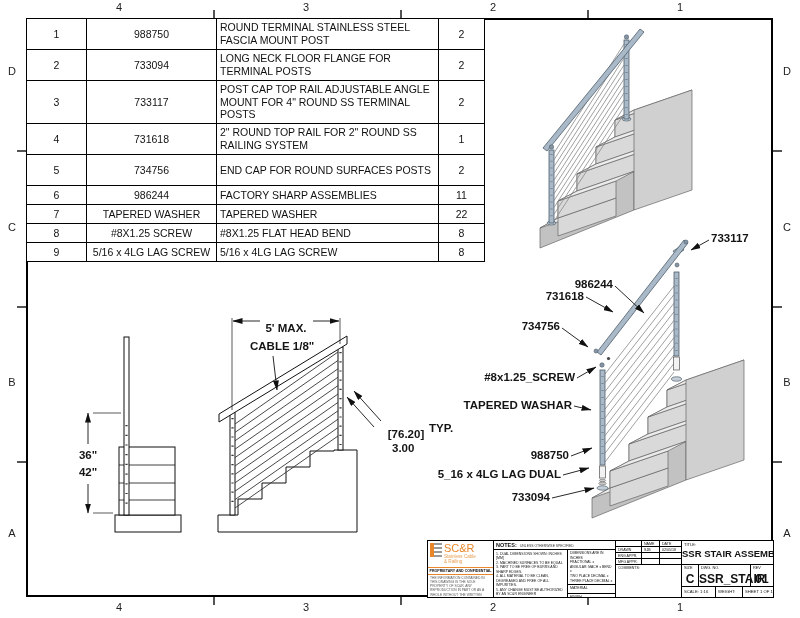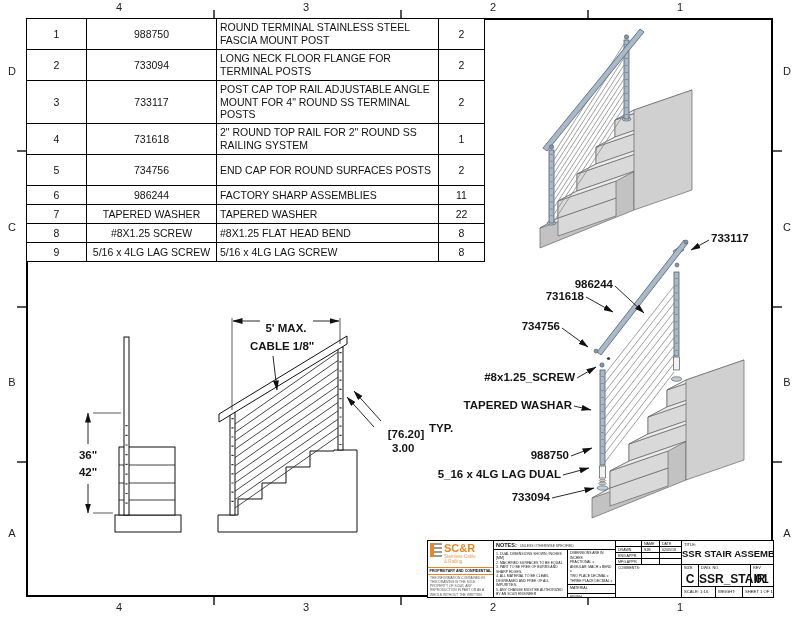--- a/index.html
+++ b/index.html
@@ -32,21 +32,21 @@
 
   
   .tb{position:absolute;left:427px;top:540px;width:347px;height:58px;background:#fff;
       border:1.4px solid #000;box-sizing:border-box;display:flex;font-size:4px;}
   .tb *{box-sizing:border-box;}
   .tbcol{height:100%;overflow:hidden;}
   .col-logo{width:66px;border-right:1px solid #000;display:flex;flex-direction:column;}
   .logo-top{display:flex;gap:2px;padding:2px 2px 1px 2px;align-items:flex-start;}
   .logo-icon{width:12px;height:14px;border-left:4px solid #e8872a;
       background:repeating-linear-gradient(#9a9a9a 0 2px,#fff 2px 4px);flex:0 0 auto;}
-  .brand{color:#e8872a;font-weight:bold;font-size:11px;line-height:1;}
+  .brand{color:#e8872a;font-weight:normal;font-size:11px;line-height:1;}
   .tagline{color:#e8a055;font-size:4.6px;line-height:1.15;}
   .prop{font-size:3.6px;font-weight:bold;text-align:center;border-top:1px solid #e8872a;
         border-bottom:1px solid #e8872a;padding:1px 0;margin-top:1px;}
   .fine{font-size:3.3px;color:#555;padding:1.5px 2px;line-height:1.25;}
   .col-mid{width:122px;border-right:1px solid #000;display:flex;flex-direction:column;}
   .notes-head{border-bottom:1px solid #000;padding:1px 2px;flex:0 0 auto;}
   .notes-head b{font-size:5.5px;}
   .notes-head span{font-size:3.4px;color:#333;margin-left:2px;}
   .mid-body{display:flex;flex:1;}
   .notes-list{width:74px;border-right:1px solid #000;padding:1.5px 2px;font-size:3.5px;

